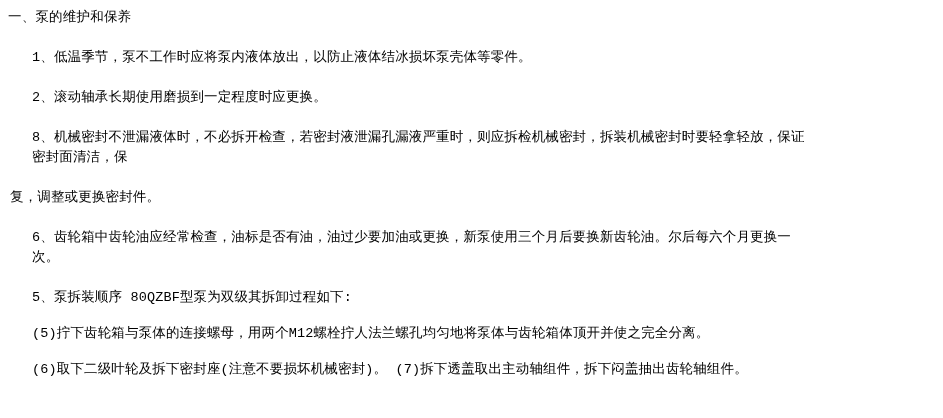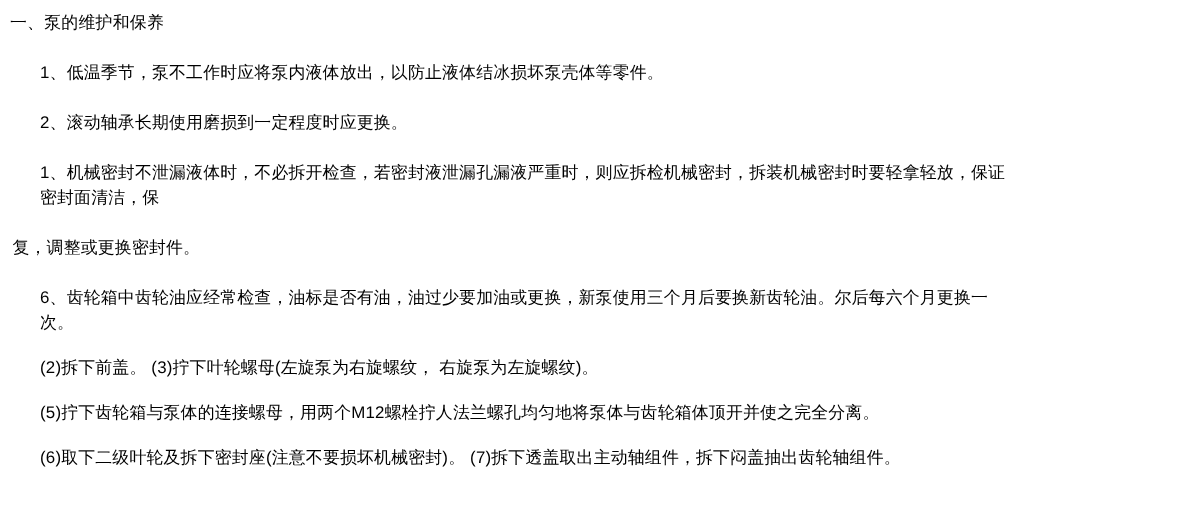--- a/index.html
+++ b/index.html
@@ -13,20 +13,21 @@
     font-family: "Liberation Sans", "DejaVu Sans", sans-serif;
     color: #000000;
     overflow: hidden;
   }
   .page {
     position: relative;
     width: 824px;
     height: 418px;
     box-sizing: border-box;
     padding: 6px 10px 0 6px;
+    font-family: Liberation Mono, monospace;
   }
   .doc-title {
     font-size: 13.5px;
     line-height: 20px;
     margin: 2px 0 12px 2px;
     letter-spacing: 0.2px;
   }
   .para {
     font-size: 13.5px;
     line-height: 20px;
@@ -63,26 +64,28 @@
 
   <div class="para">
     <span class="line">1、低温季节，泵不工作时应将泵内液体放出，以防止液体结冰损坏泵壳体等零件。</span>
   </div>
 
   <div class="para">
     <span class="line">2、滚动轴承长期使用磨损到一定程度时应更换。</span>
   </div>
 
   <div class="para wrap">
-    <span class="line">1、机械密封不泄漏液体时，不必拆开检查，若密封液泄漏孔漏液严重时，则应拆检机械密封，拆装机械密封时要轻拿轻放，保证密封面清洁，保</span>
+    <span class="line">8、机械密封不泄漏液体时，不必拆开检查，若密封液泄漏孔漏液严重时，则应拆检机械密封，拆装机械密封时要轻拿轻放，保证密封面清洁，保</span>
     <span class="line second">复，调整或更换密封件。</span>
   </div>
 
   <div class="para">
     <span class="line">6、齿轮箱中齿轮油应经常检查，油标是否有油，油过少要加油或更换，新泵使用三个月后要换新齿轮油。尔后每六个月更换一次。</span>
   </div>
 
+  <div class="para">
+    <span class="line">5、泵拆装顺序 80QZBF型泵为双级其拆卸过程如下:</span>
+  </div>
 
-  <div class="sub">(2)拆下前盖。 (3)拧下叶轮螺母(左旋泵为右旋螺纹， 右旋泵为左旋螺纹)。</div>
   <div class="sub">(5)拧下齿轮箱与泵体的连接螺母，用两个M12螺栓拧人法兰螺孔均匀地将泵体与齿轮箱体顶开并使之完全分离。</div>
   <div class="sub">(6)取下二级叶轮及拆下密封座(注意不要损坏机械密封)。 (7)拆下透盖取出主动轴组件，拆下闷盖抽出齿轮轴组件。</div>
 
 </div>
 
 </body></html>

